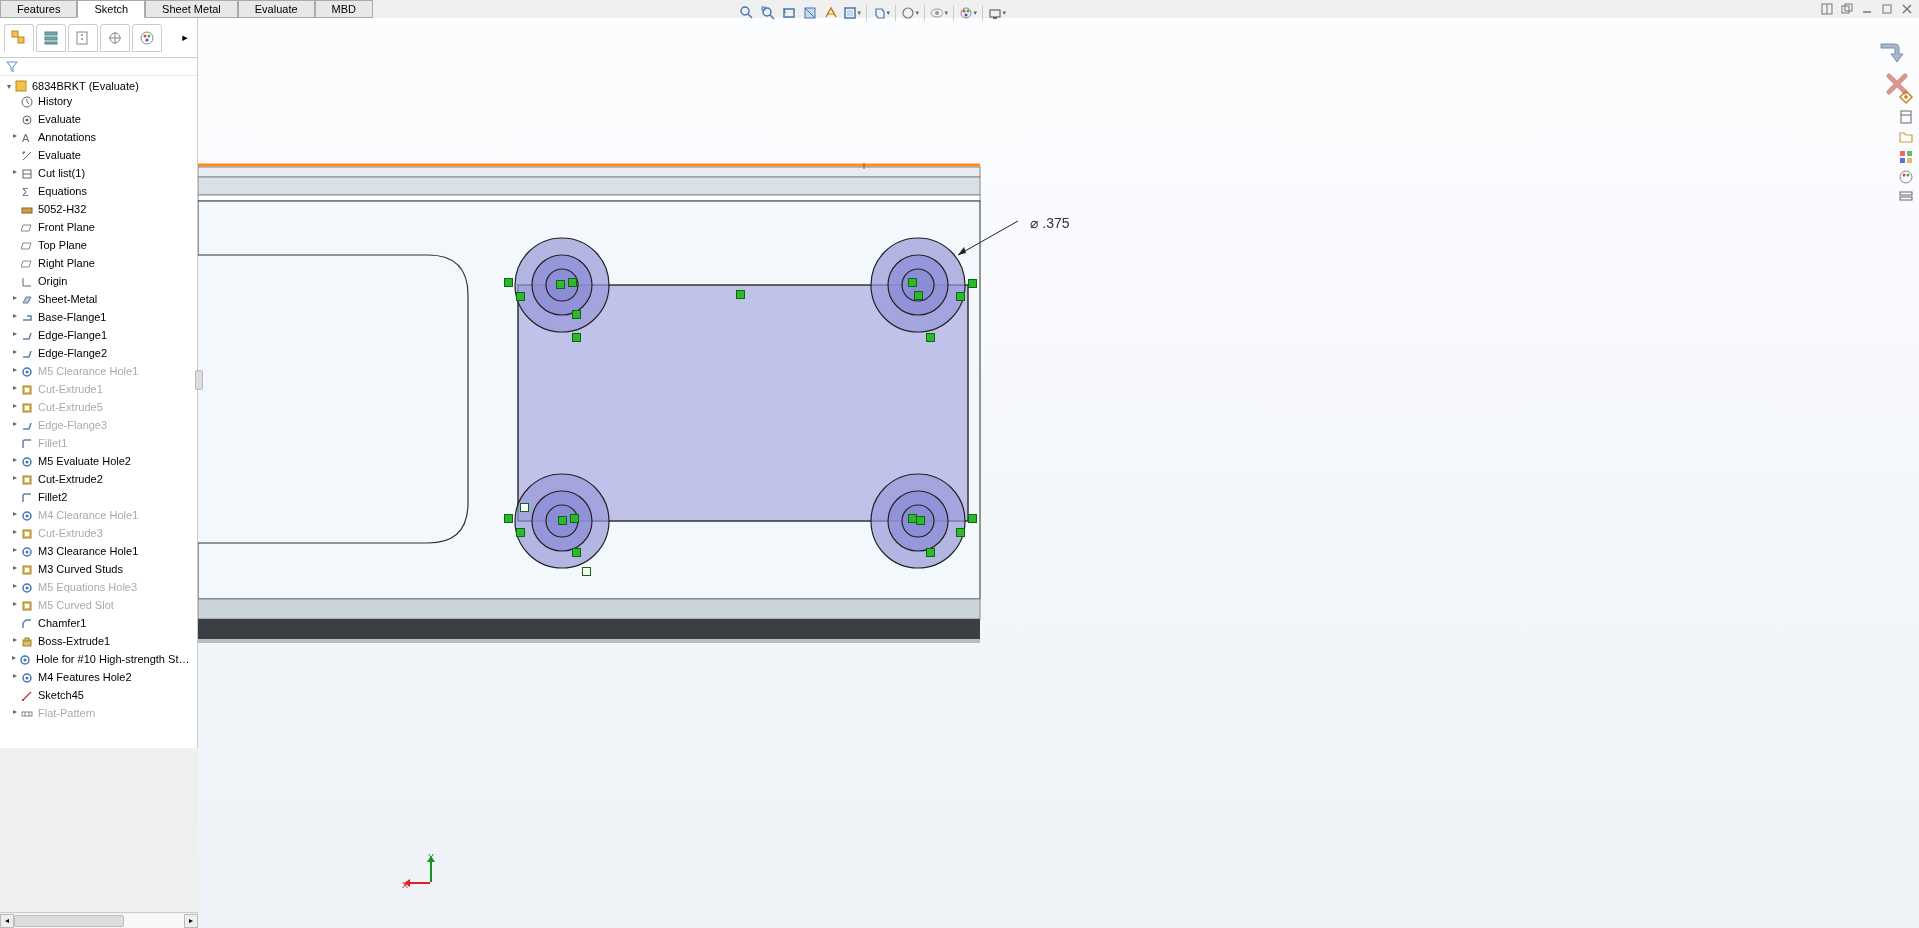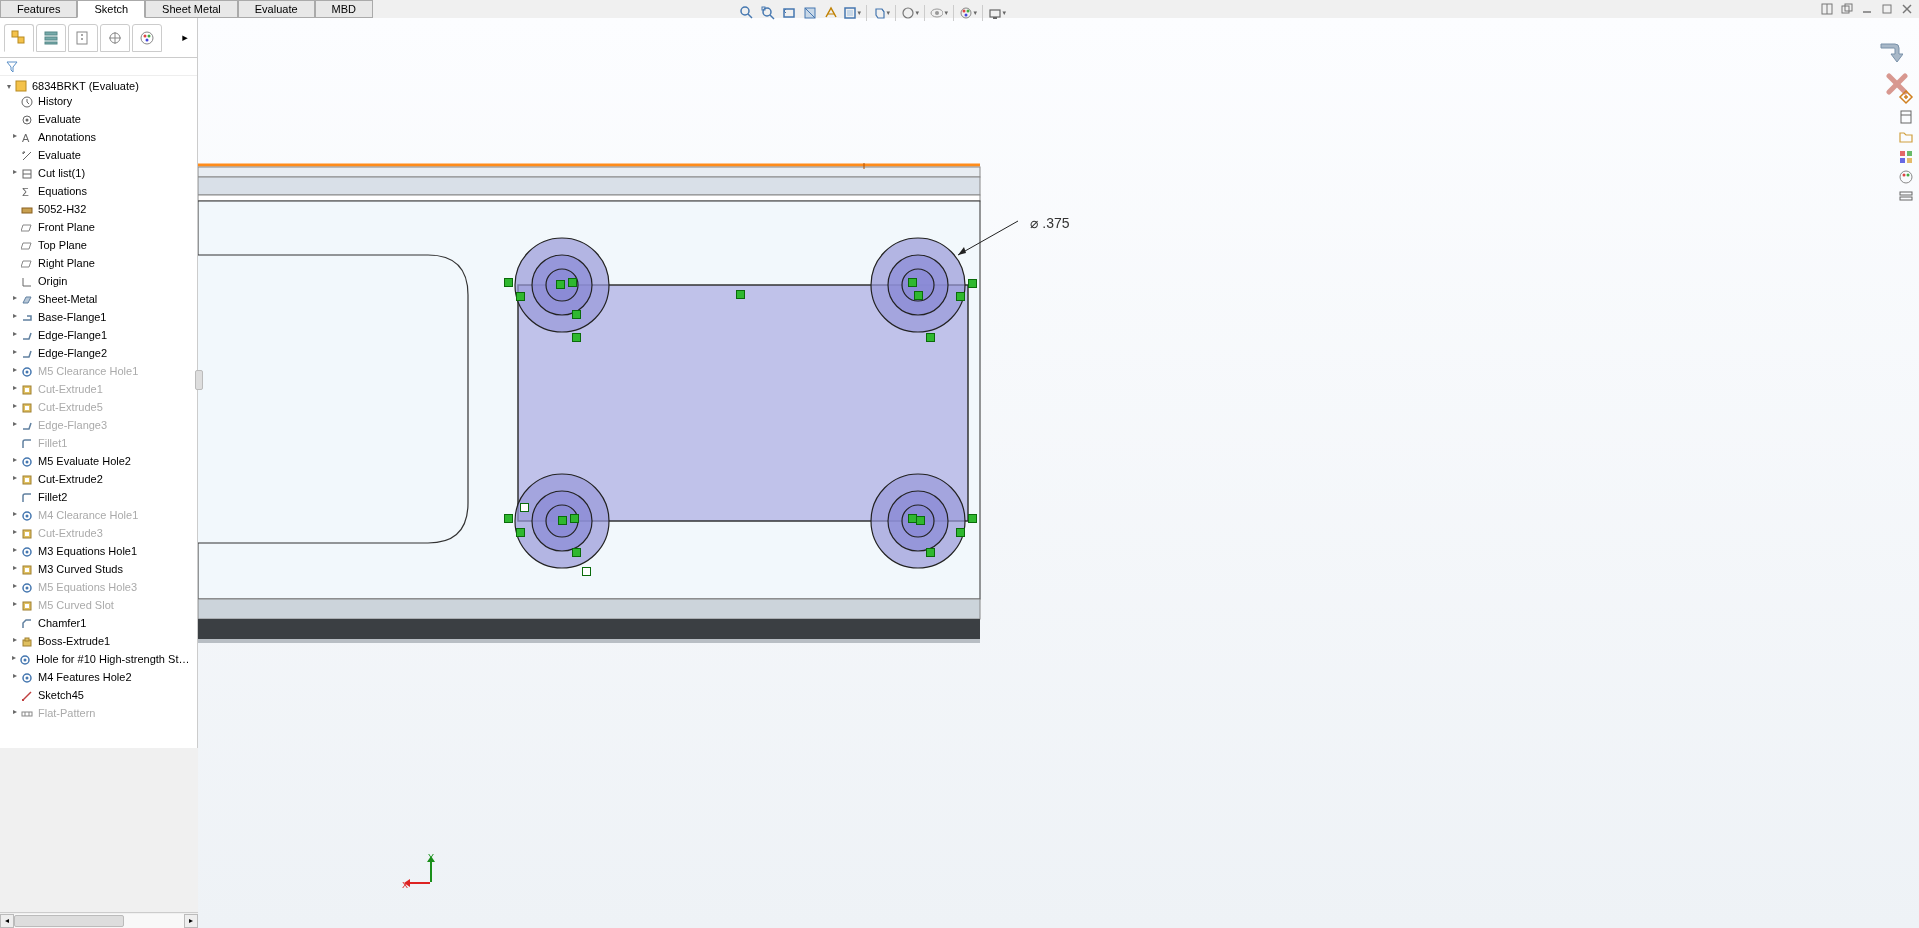--- a/index.html
+++ b/index.html
@@ -486,21 +486,21 @@
           <span class="fm-label">Cut-Extrude3</span>
         </div>
         <div class="fm-item">
           <span class="fm-expand">▸</span>
           <span class="fm-icon">
             <svg width="12" height="12">
               <circle cx="6" cy="6" r="4" fill="none" stroke="#4577b0" stroke-width="1.5"></circle>
               <circle cx="6" cy="6" r="1.5" fill="#4577b0"></circle>
             </svg>
           </span>
-          <span class="fm-label">M3 Equations Hole1</span>
+          <span class="fm-label">M3 Clearance Hole1</span>
         </div>
         <div class="fm-item">
           <span class="fm-expand">▸</span>
           <span class="fm-icon">
             <svg width="12" height="12">
               <rect x="2" y="2" width="8" height="8" fill="#e0c060" stroke="#a08030"></rect>
               <rect x="4" y="4" width="4" height="4" fill="#fff"></rect>
             </svg>
           </span>
           <span class="fm-label">M3 Curved Studs</span>

